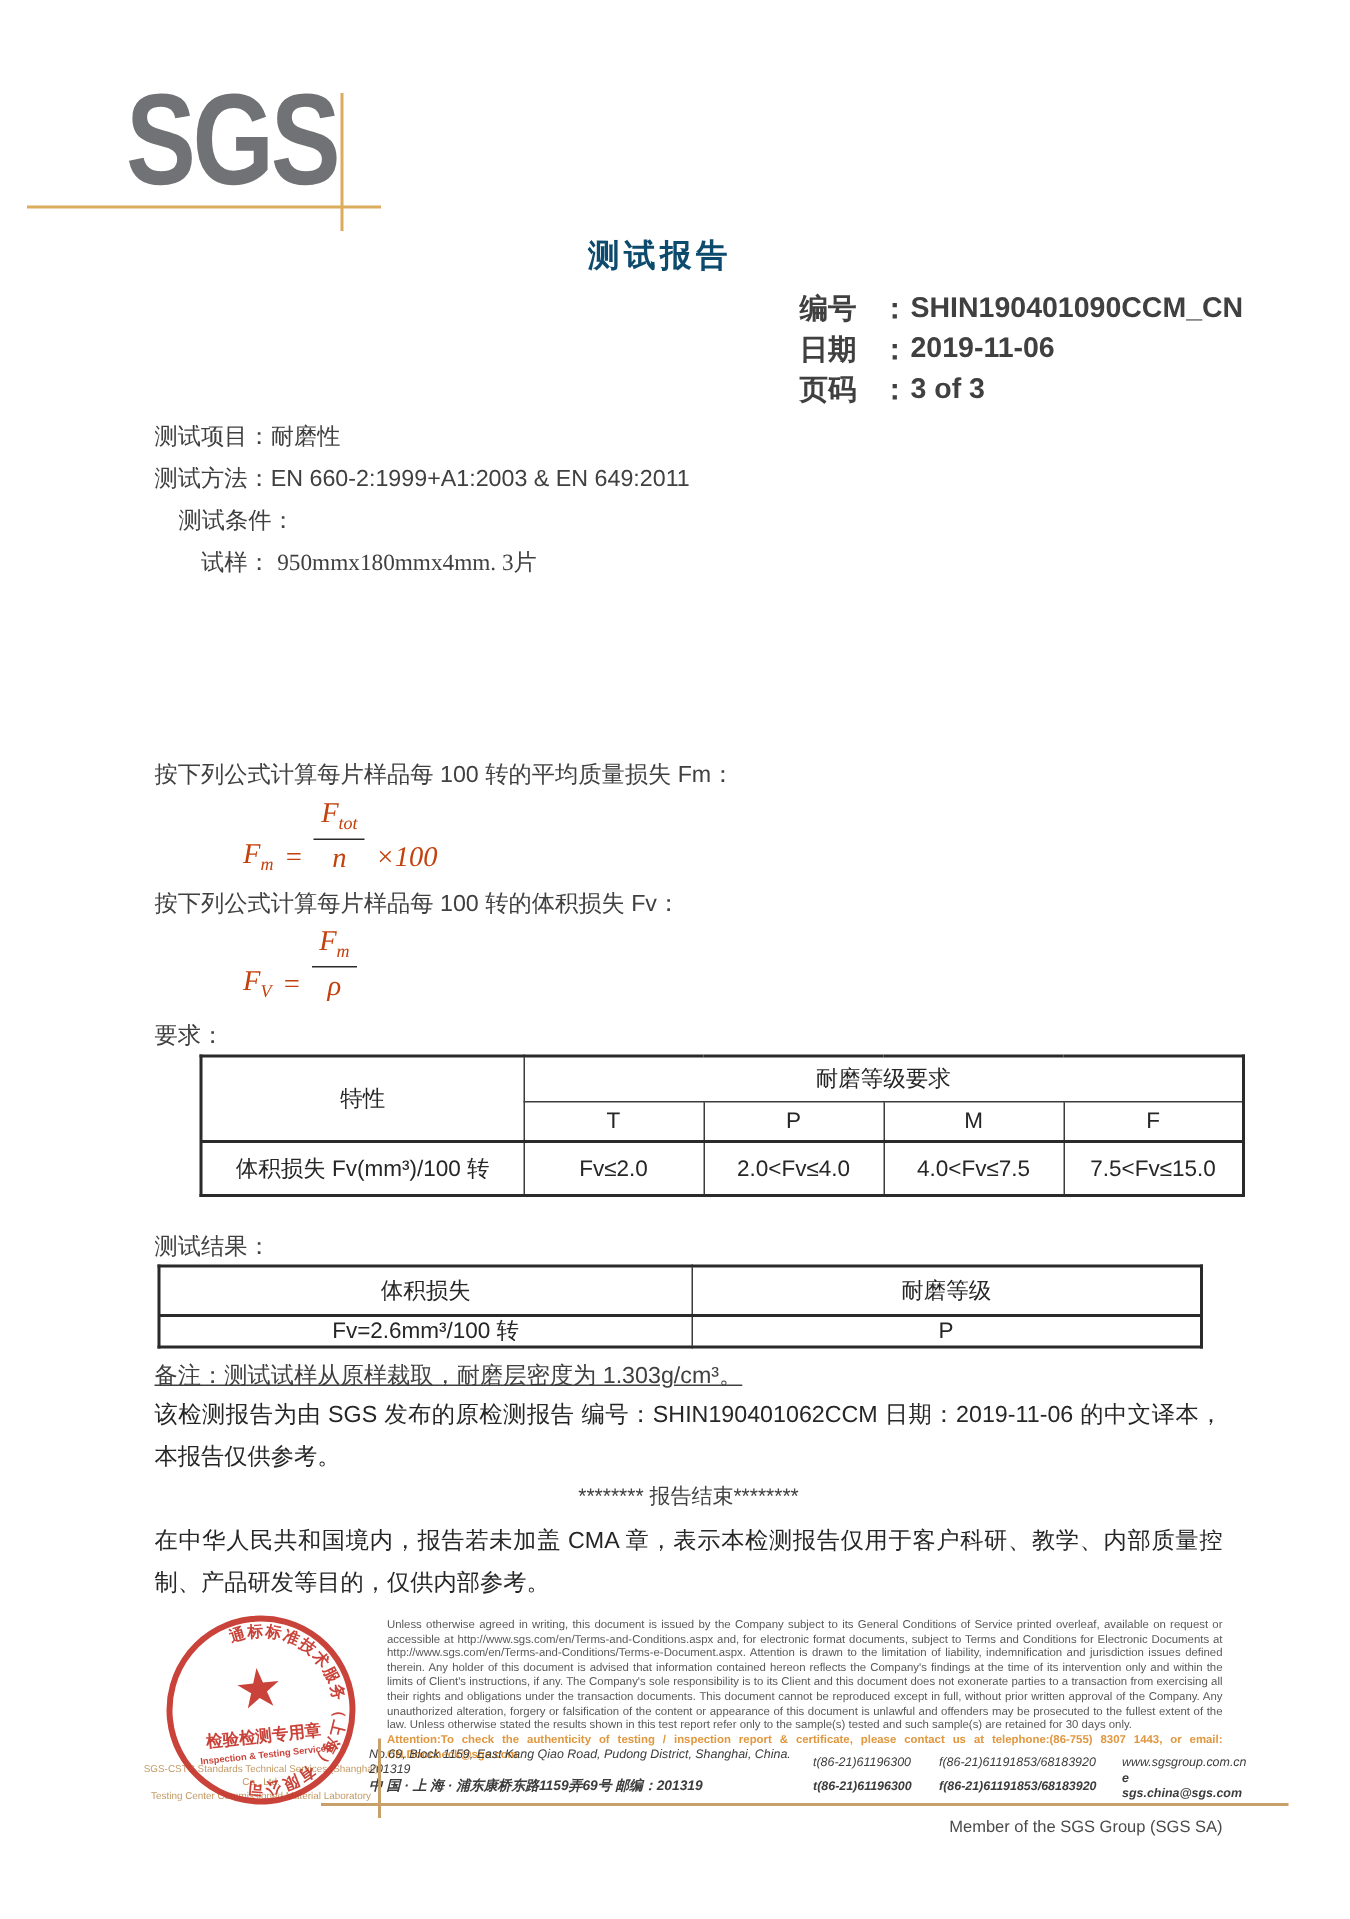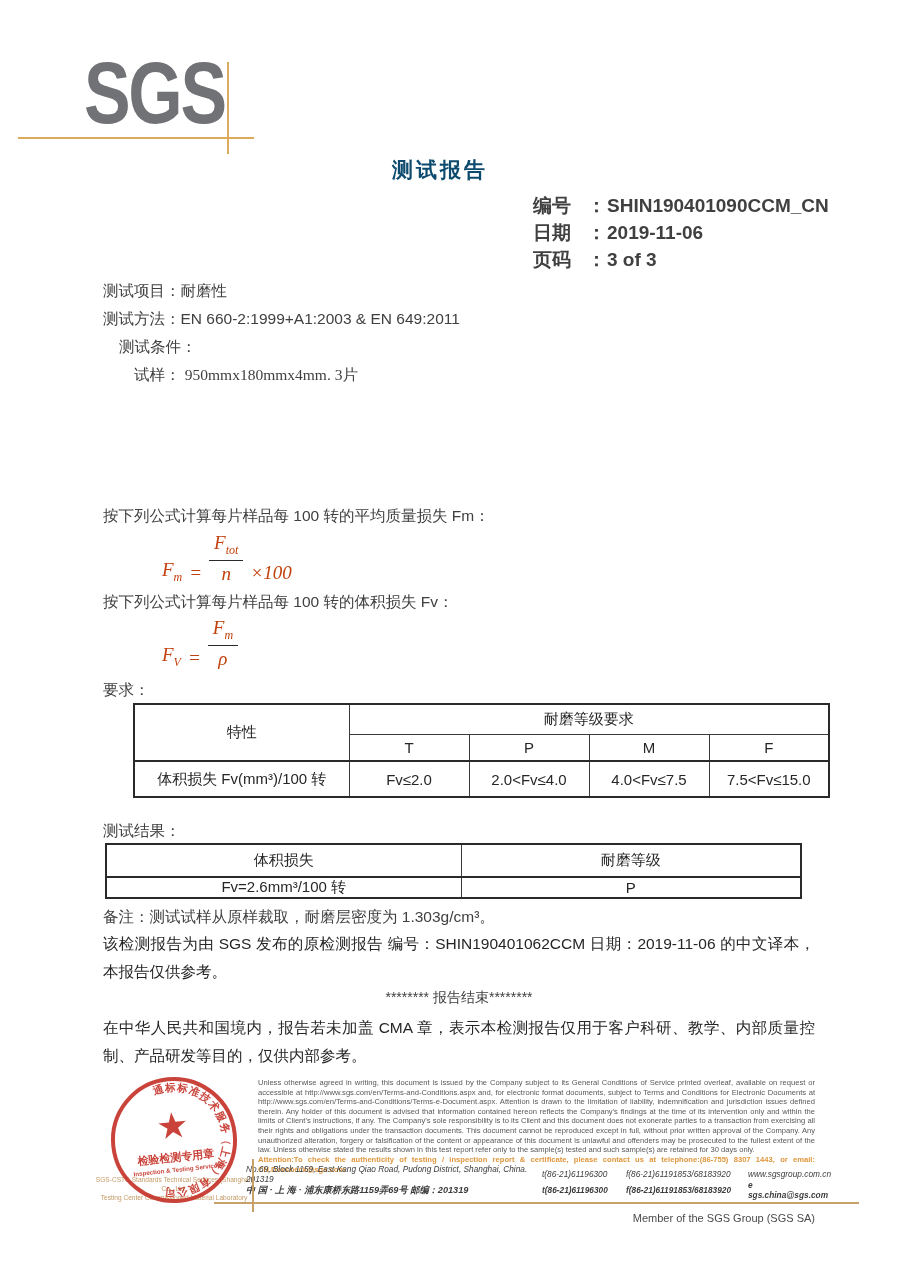--- a/index.html
+++ b/index.html
@@ -173,21 +173,21 @@
       <td class="thickbottom">体积损失</td>
       <td class="thickbottom">耐磨等级</td>
     </tr>
     <tr class="res-data">
       <td>Fv=2.6mm³/100 转</td>
       <td>P</td>
     </tr>
   </tbody>
     </table>
 
-  <div class="abs bline" style="left:103px; top:907px;">备注：测试试样从原样裁取，耐磨层密度为 1.303g/cm³。</div>
+  <div class="abs bline" style="left:103px; top:907px;text-decoration:underline;">备注：测试试样从原样裁取，耐磨层密度为 1.303g/cm³。</div>
 
   <div class="abs para" style="left:103px; top:930px; width:712px; line-height:28px;">该检测报告为由 SGS 发布的原检测报告 编号：SHIN190401062CCM 日期：2019-11-06 的中文译本，本报告仅供参考。</div>
 
   <div class="abs bline" style="left:103px; top:989px; width:712px; text-align:center; font-size:14px;">******** 报告结束********</div>
 
   <div class="abs para" style="left:103px; top:1014px; width:712px; line-height:28px;">在中华人民共和国境内，报告若未加盖 CMA 章，表示本检测报告仅用于客户科研、教学、内部质量控制、产品研发等目的，仅供内部参考。</div>
 
   <div class="abs stamp-sub">
     <div>SGS-CSTC Standards Technical Services (Shanghai) Co., Ltd.</div>
     <div>Testing Center Commissioned Material Laboratory</div>

